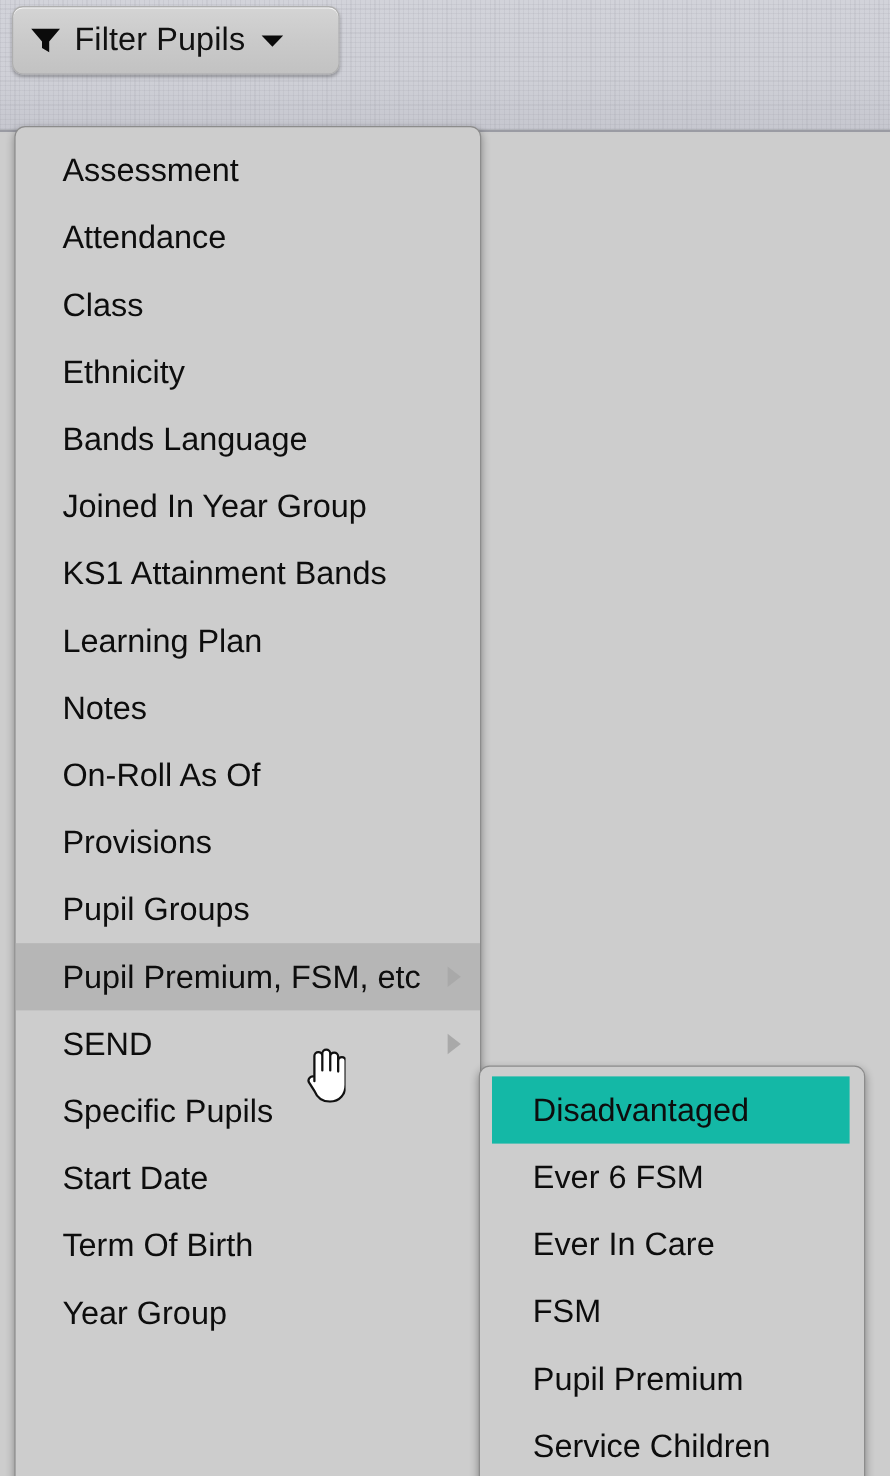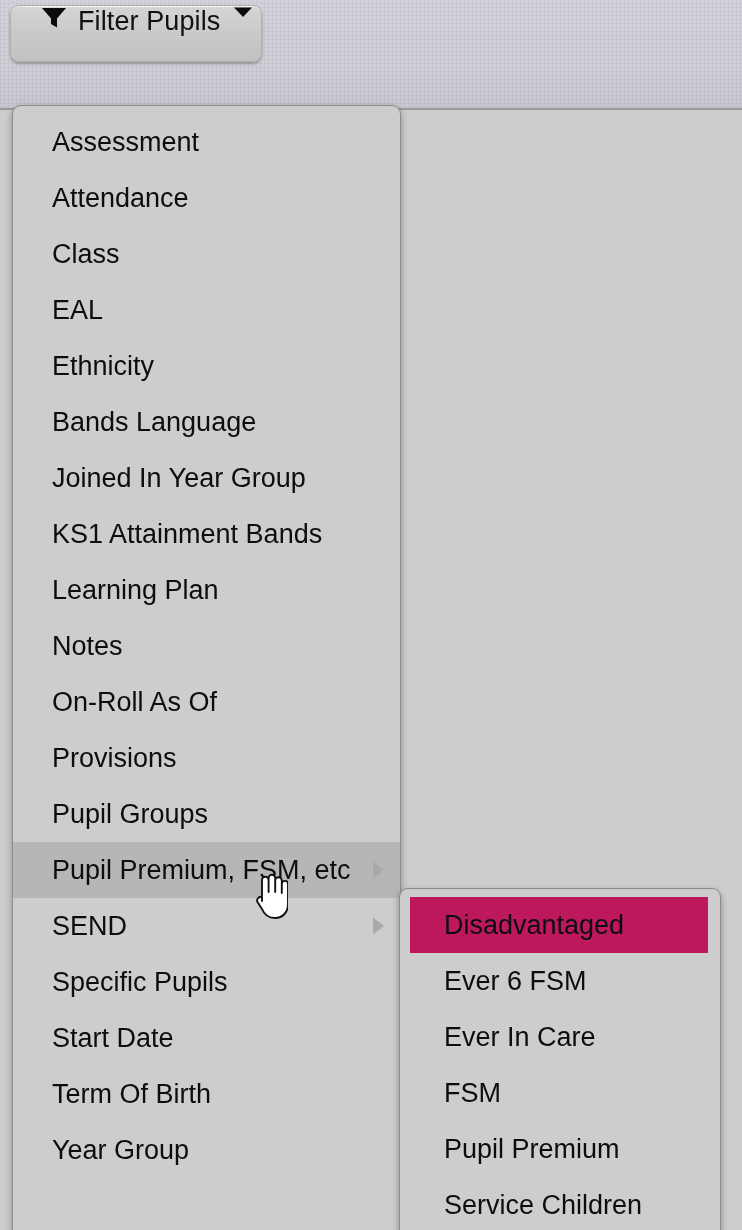--- a/index.html
+++ b/index.html
@@ -39,29 +39,30 @@
     width: 742px;
     height: 1118px;
     background: #cdcdcd;
   }
 
   
   #filter-pupils-button {
     position: absolute;
     left: 10px;
     top: 5px;
-    width: 252px;
+    width: 273px;
     height: 57px;
     box-sizing: border-box;
     border: 1px solid #aeaeae;
     border-radius: 9px;
     background: linear-gradient(180deg, #d4d4d4 0%, #cacaca 50%, #c2c2c2 100%);
     box-shadow: 0 2px 3px rgba(0,0,0,0.28), inset 0 1px 0 rgba(255,255,255,0.75);
     display: flex;
-    padding-left: 30px;
+    align-items: center;
+    padding-left: 14px;
     cursor: pointer;
     user-select: none;
   }
   .funnel-icon {
     width: 26px;
     height: 24px;
     flex: 0 0 auto;
     margin-right: 11px;
     display: block;
   }
@@ -116,21 +117,21 @@
     white-space: nowrap;
     box-sizing: border-box;
   }
   #filter-menu .menu-item { padding-left: 39px; }
   #pupil-premium-submenu .menu-item { padding-left: 44px; }
 
   .menu-item.is-hovered {
     background: #b6b6b6;
   }
   .menu-item.is-selected {
-    background: #be185d;
+    background: #14b8a6;
   }
   #pupil-premium-submenu .menu-item.is-selected {
     margin: 0 12px 0 10px;
     padding-left: 34px;
     width: calc(100% - 22px);
   }
 
   .submenu-arrow-icon {
     position: absolute;
     right: 15px;
@@ -172,23 +173,20 @@
     <div class="menu-item">
       <span>Assessment</span>
     </div>
     <div class="menu-item">
       <span>Attendance</span>
     </div>
     <div class="menu-item">
       <span>Class</span>
     </div>
     <div class="menu-item">
-      <span>EAL</span>
-    </div>
-    <div class="menu-item">
       <span>Ethnicity</span>
     </div>
     <div class="menu-item">
       <span>Bands Language</span>
     </div>
     <div class="menu-item">
       <span>Joined In Year Group</span>
     </div>
     <div class="menu-item">
       <span>KS1 Attainment Bands</span>

